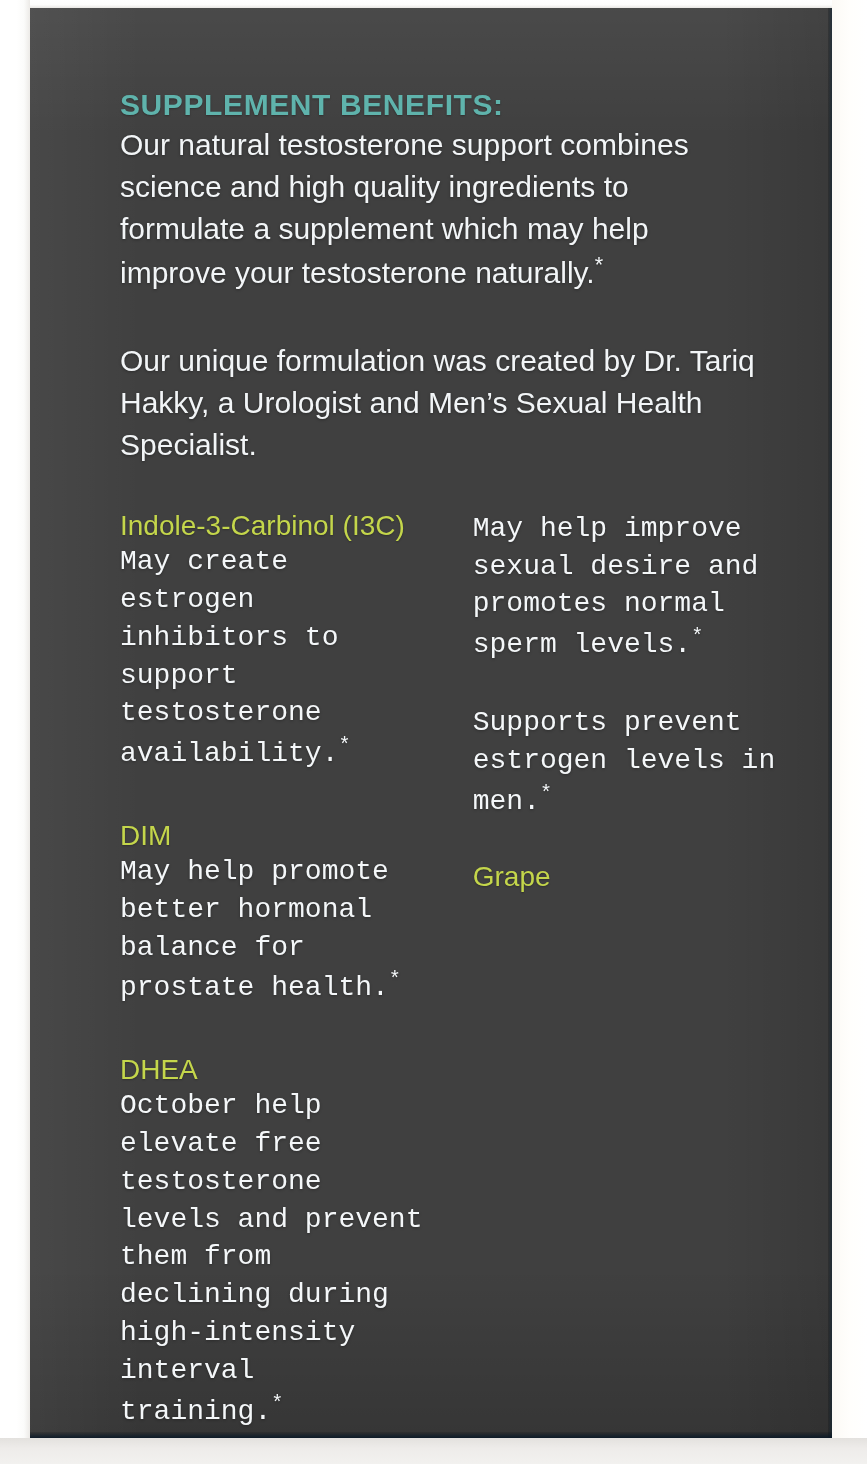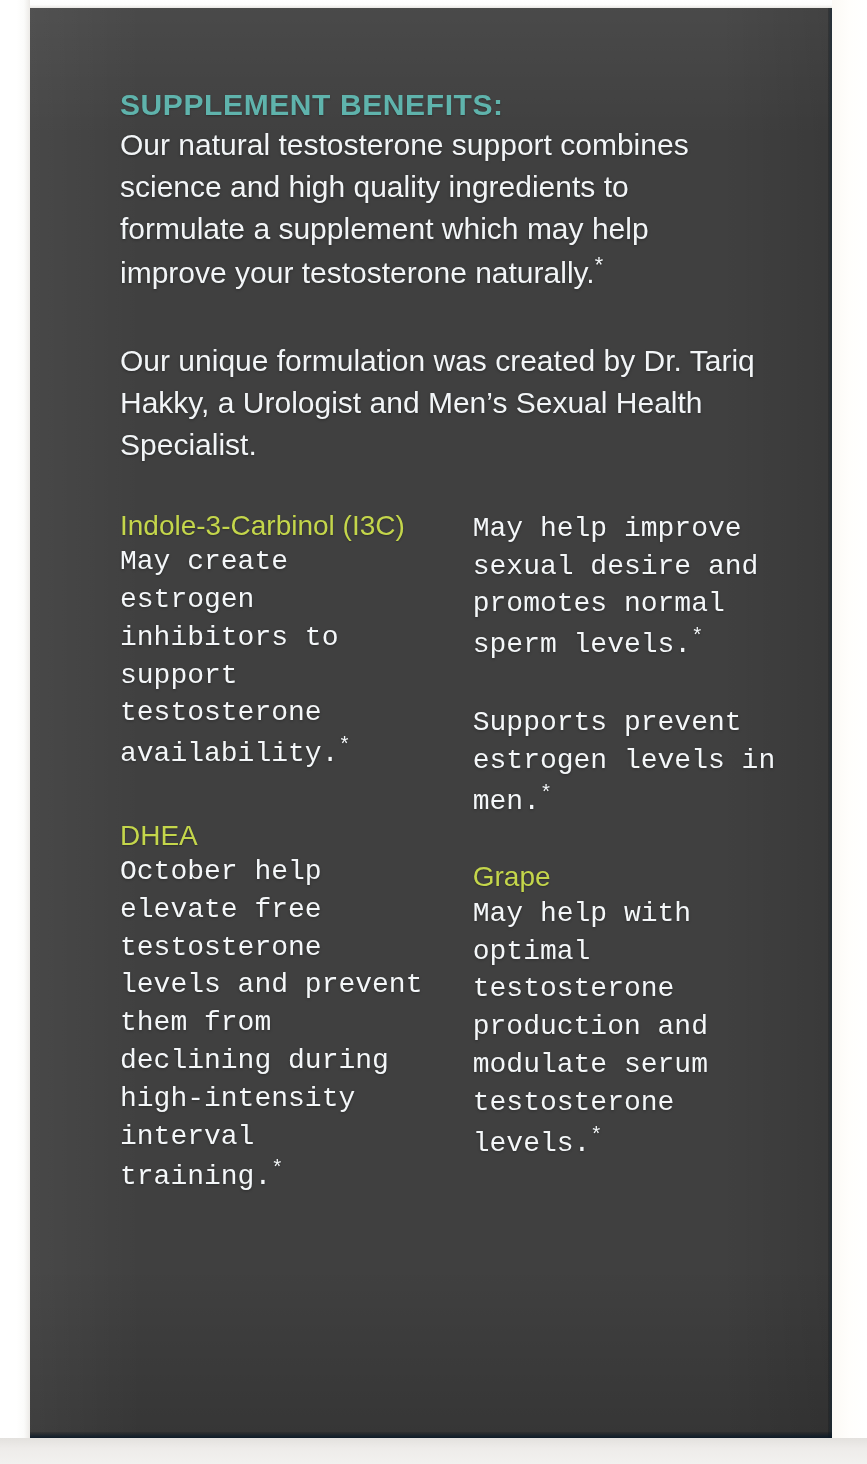--- a/index.html
+++ b/index.html
@@ -194,41 +194,44 @@
 
       <div id="ingredient-grid">
 
         <div class="ingredient-column" id="ingredient-column-left">
 
           <div class="ingredient-block">
             <div class="ingredient-name">Indole-3-Carbinol (I3C)</div>
             <p class="ingredient-desc"><span>May create estrogen inhibitors to support testosterone availability.</span><span class="sup-star">*</span></p>
           </div>
 
+          <div class="ingredient-block">
+            <div class="ingredient-name">DIM</div>
+            <p class="ingredient-desc"><span>May help promote better hormonal balance for prostate health.</span><span class="sup-star">*</span></p>
+          </div>
 
           <div class="ingredient-block">
             <div class="ingredient-name">DHEA</div>
             <p class="ingredient-desc"><span>October help elevate free testosterone levels and prevent them from declining during high-intensity interval training.</span><span class="sup-star">*</span></p>
           </div>
 
         </div>
 
         <div class="ingredient-column" id="ingredient-column-right">
 
           <div class="ingredient-block">
             <p class="ingredient-desc"><span>May help improve sexual desire and promotes normal sperm levels.</span><span class="sup-star">*</span></p>
           </div>
 
           <div class="ingredient-block">
             <p class="ingredient-desc"><span>Supports prevent estrogen levels in men.</span><span class="sup-star">*</span></p>
           </div>
 
           <div class="ingredient-block">
             <div class="ingredient-name">Grape</div>
-            <p class="ingredient-desc"><span>May help with optimal testosterone production and modulate serum testosterone levels.</span><span class="sup-star">*</span></p>
           </div>
 
         </div>
 
       </div>
 
     </div>
   </div>
 </div>
 

